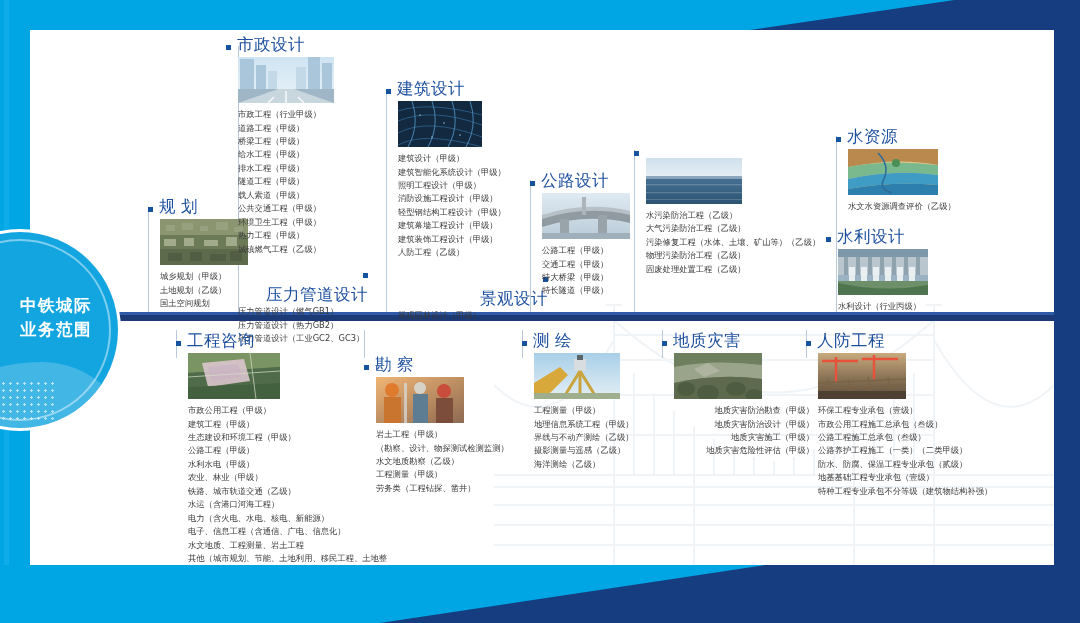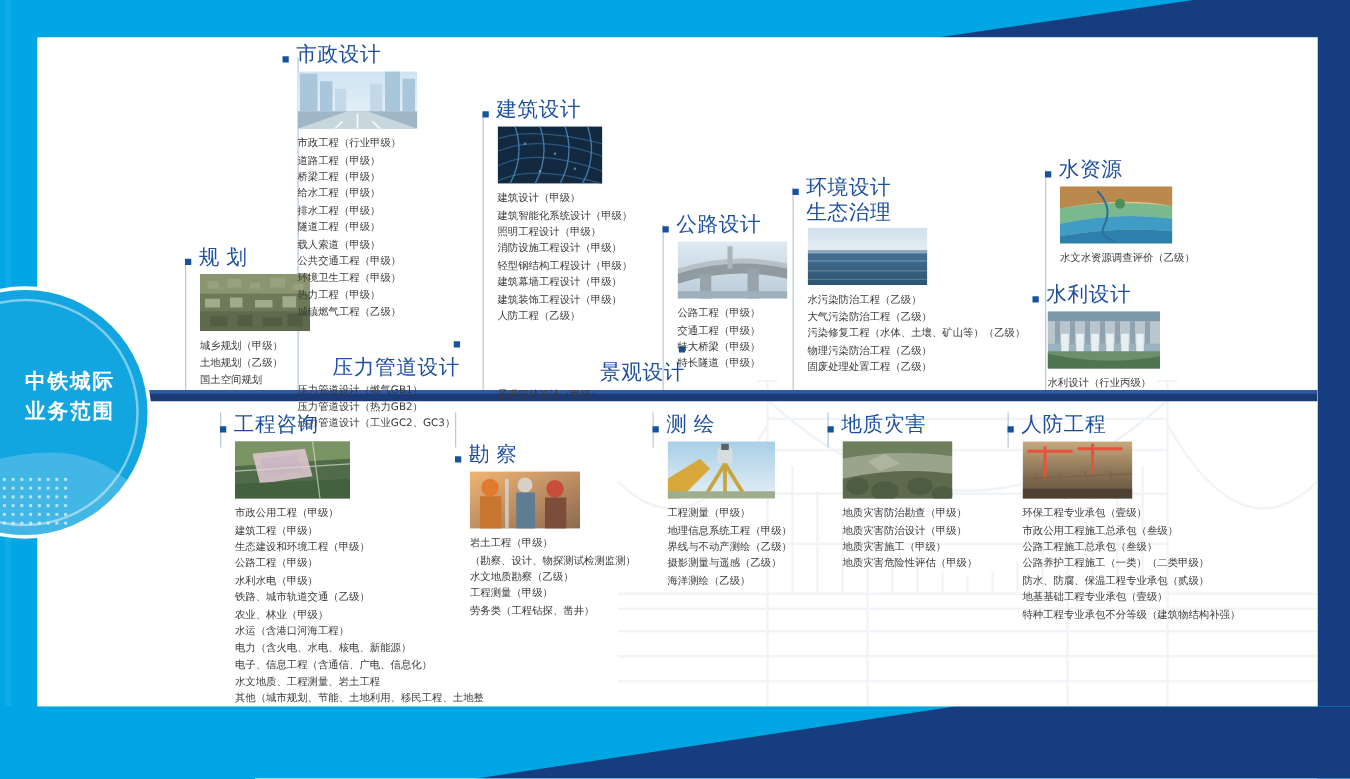--- a/index.html
+++ b/index.html
@@ -352,22 +352,20 @@
         <li>公路工程（甲级）</li>
         <li>交通工程（甲级）</li>
         <li>特大桥梁（甲级）</li>
         <li>特长隧道（甲级）</li>
       </ul>
     </div>
 
     <div class="block" style="left:616px; top:110px; width:200px;">
       <div class="blk-head">
         <span class="bullet"></span>
-        <div class="blk-title">环境设计
-生态治理</div>
       </div>
       <div class="thumb" style="width:96px; margin-top:1px;">
         <svg viewBox="0 0 96 46" preserveAspectRatio="none">
           <defs>
               <linearGradient id="gsea" x1="0" y1="0" x2="0" y2="1">
             <stop offset="0" stop-color="#cfe0ec"></stop>
                 <stop offset=".42" stop-color="#e6eef4"></stop>
             <stop offset=".46" stop-color="#456f92"></stop>
                 <stop offset="1" stop-color="#2c5472"></stop>
           </linearGradient>
@@ -465,22 +463,22 @@
               <path d="M62 0 L68 46"></path>
           </g>
         </svg>
       </div>
       <ul class="items">
         <li>市政公用工程（甲级）</li>
         <li>建筑工程（甲级）</li>
         <li>生态建设和环境工程（甲级）</li>
         <li>公路工程（甲级）</li>
         <li>水利水电（甲级）</li>
+        <li>农业、林业（甲级）</li>
         <li>铁路、城市轨道交通（乙级）</li>
-        <li>农业、林业（甲级）</li>
         <li>水运（含港口河海工程）</li>
         <li>电力（含火电、水电、核电、新能源）</li>
         <li>电子、信息工程（含通信、广电、信息化）</li>
         <li>水文地质、工程测量、岩土工程</li>
         <li class="wrap" style="width:214px; line-height:1.5;">其他（城市规划、节能、土地利用、移民工程、土地整理）</li>
       </ul>
 
     </div>
 
     <div class="block" style="left:346px; top:300px; width:150px;margin-top:24px;">
@@ -542,21 +540,21 @@
       </div>
       <ul class="items">
         <li>工程测量（甲级）</li>
         <li>地理信息系统工程（甲级）</li>
         <li>界线与不动产测绘（乙级）</li>
         <li>摄影测量与遥感（乙级）</li>
         <li>海洋测绘（乙级）</li>
       </ul>
     </div>
 
-    <div class="block" style="left:644px; top:300px; width:140px;">
+    <div class="block" style="left:644px; top:300px; width:140px;text-align:right;">
       <div class="blk-head">
         <span class="bullet"></span>
         <div class="blk-title">地质灾害</div>
       </div>
       <div class="thumb" style="width:88px;">
         <svg viewBox="0 0 88 46" preserveAspectRatio="none">
           <rect width="88" height="46" fill="#7e8a6d"></rect>
           <path d="M0 0 L88 0 L88 12 Q44 6 0 14 Z" fill="#6d7f5c"></path>
           <path d="M0 14 Q40 6 88 12 L88 26 Q44 20 0 30 Z" fill="#9aa48b"></path>
           <path d="M0 30 Q44 20 88 26 L88 46 L0 46 Z" fill="#5d6a4d"></path>

